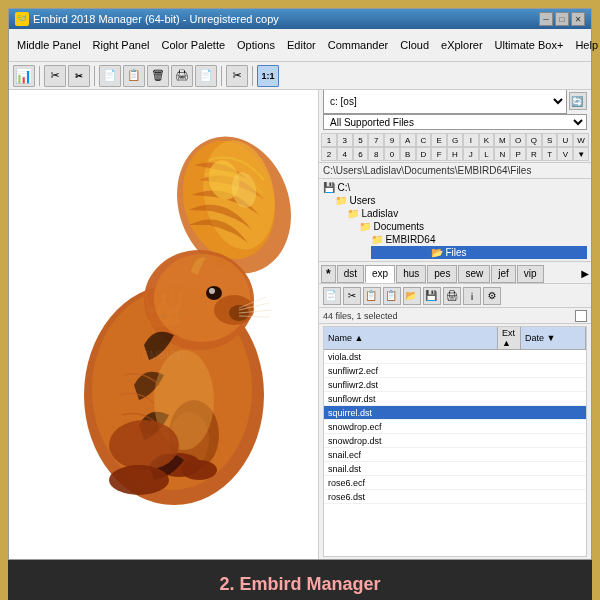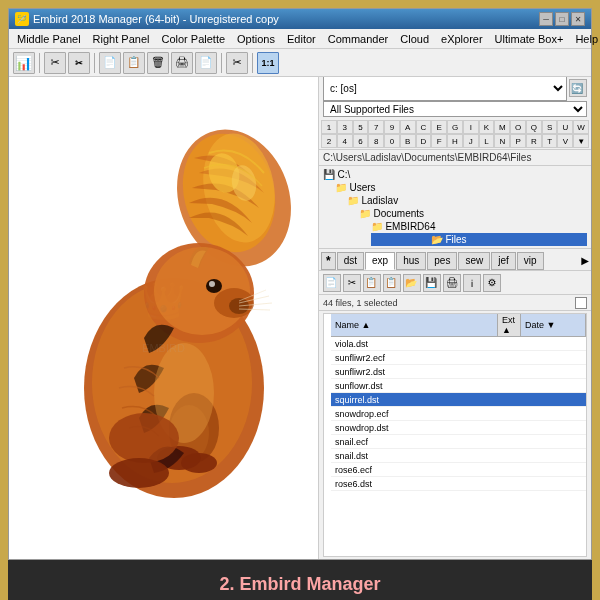--- a/index.html
+++ b/index.html
@@ -11,21 +11,21 @@
 
     
     .title-bar { background: linear-gradient(to bottom, #4a90c8, #2a6098); color: white; padding: 3px 6px; font-size: 11px; display: flex; align-items: center; justify-content: space-between; height: 20px; flex-shrink: 0; }
     .title-bar-left { display: flex; align-items: center; gap: 4px; }
     .title-bar-icon { width: 14px; height: 14px; background: #ffcc00; border-radius: 2px; display: flex; align-items: center; justify-content: center; font-size: 8px; color: #333; flex-shrink: 0; }
     .title-bar-text { font-size: 11px; }
     .title-bar-btns { display: flex; gap: 2px; }
     .tb-btn { width: 14px; height: 14px; background: #c0c0c0; border: 1px solid #888; font-size: 8px; display: flex; align-items: center; justify-content: center; cursor: pointer; color: #333; }
 
     
-    .menu-bar { background: #f0f0f0; display: flex; align-items: center; height: 20px; border-bottom: 1px solid #ccc; padding: 0 2px; flex-shrink: 0; gap: 0; }
+    .menu-bar { background: #f0f0f0; display: flex; align-items: center; height: 33px; border-bottom: 1px solid #ccc; padding: 0 2px; flex-shrink: 0; gap: 0; }
     .menu-item { padding: 1px 6px; font-size: 11px; cursor: pointer; white-space: nowrap; height: 100%; display: flex; align-items: center; }
 
     
     .toolbar { background: #f0f0f0; display: flex; align-items: center; height: 28px; border-bottom: 1px solid #ccc; padding: 2px 4px; gap: 2px; flex-shrink: 0; flex-wrap: nowrap; }
     .tb-sep { width: 1px; height: 20px; background: #aaa; margin: 0 2px; flex-shrink: 0; }
     .tb-icon { width: 22px; height: 22px; background: #e0e0e0; border: 1px solid #aaa; display: flex; align-items: center; justify-content: center; cursor: pointer; font-size: 11px; flex-shrink: 0; border-radius: 1px; }
     .tb-icon.active { background: #b8d4f0; border-color: #5080c0; }
 
     
     .main-area { display: flex; flex: 1; overflow: hidden; }
@@ -73,21 +73,21 @@
     
     .file-toolbar { display: flex; align-items: center; height: 24px; padding: 2px 4px; border-bottom: 1px solid #ccc; gap: 2px; flex-shrink: 0; }
     .ftb-icon { width: 18px; height: 18px; background: #e0e0e0; border: 1px solid #aaa; display: flex; align-items: center; justify-content: center; font-size: 10px; cursor: pointer; }
 
     
     .status-row { display: flex; align-items: center; justify-content: space-between; padding: 1px 4px; height: 16px; border-bottom: 1px solid #ccc; flex-shrink: 0; }
     .status-text { font-size: 9px; color: #333; }
     .status-checkbox { width: 12px; height: 12px; border: 1px solid #888; background: white; }
 
     
-    .file-list { flex: 1; overflow-y: auto; background: white; border: 1px solid #ccc; margin: 2px 4px; padding-left: 7px; }
+    .file-list { flex: 1; overflow-y: auto; background: white; border: 1px solid #ccc; margin: 2px 4px; }
     .file-header { display: flex; background: #e0e0e0; border-bottom: 1px solid #aaa; position: sticky; top: 0; }
     .fh-col { padding: 1px 4px; font-size: 9px; border-right: 1px solid #aaa; cursor: pointer; display: flex; align-items: center; justify-content: space-between; }
     .fh-col.name { flex: 1; }
     .fh-col.ext { width: 23px; }
     .fh-col.date { width: 65px; }
     .fh-col.active { background: #c8d8f0; }
     .file-row { display: flex; align-items: center; height: 14px; border-bottom: 1px solid #f0f0f0; cursor: pointer; }
     .file-row.selected { background: #316ac5; color: white; }
     .fc-name { flex: 1; font-size: 9px; padding: 0 4px; overflow: hidden; white-space: nowrap; }
     .fc-ext { width: 45px; font-size: 9px; padding: 0 4px; }

